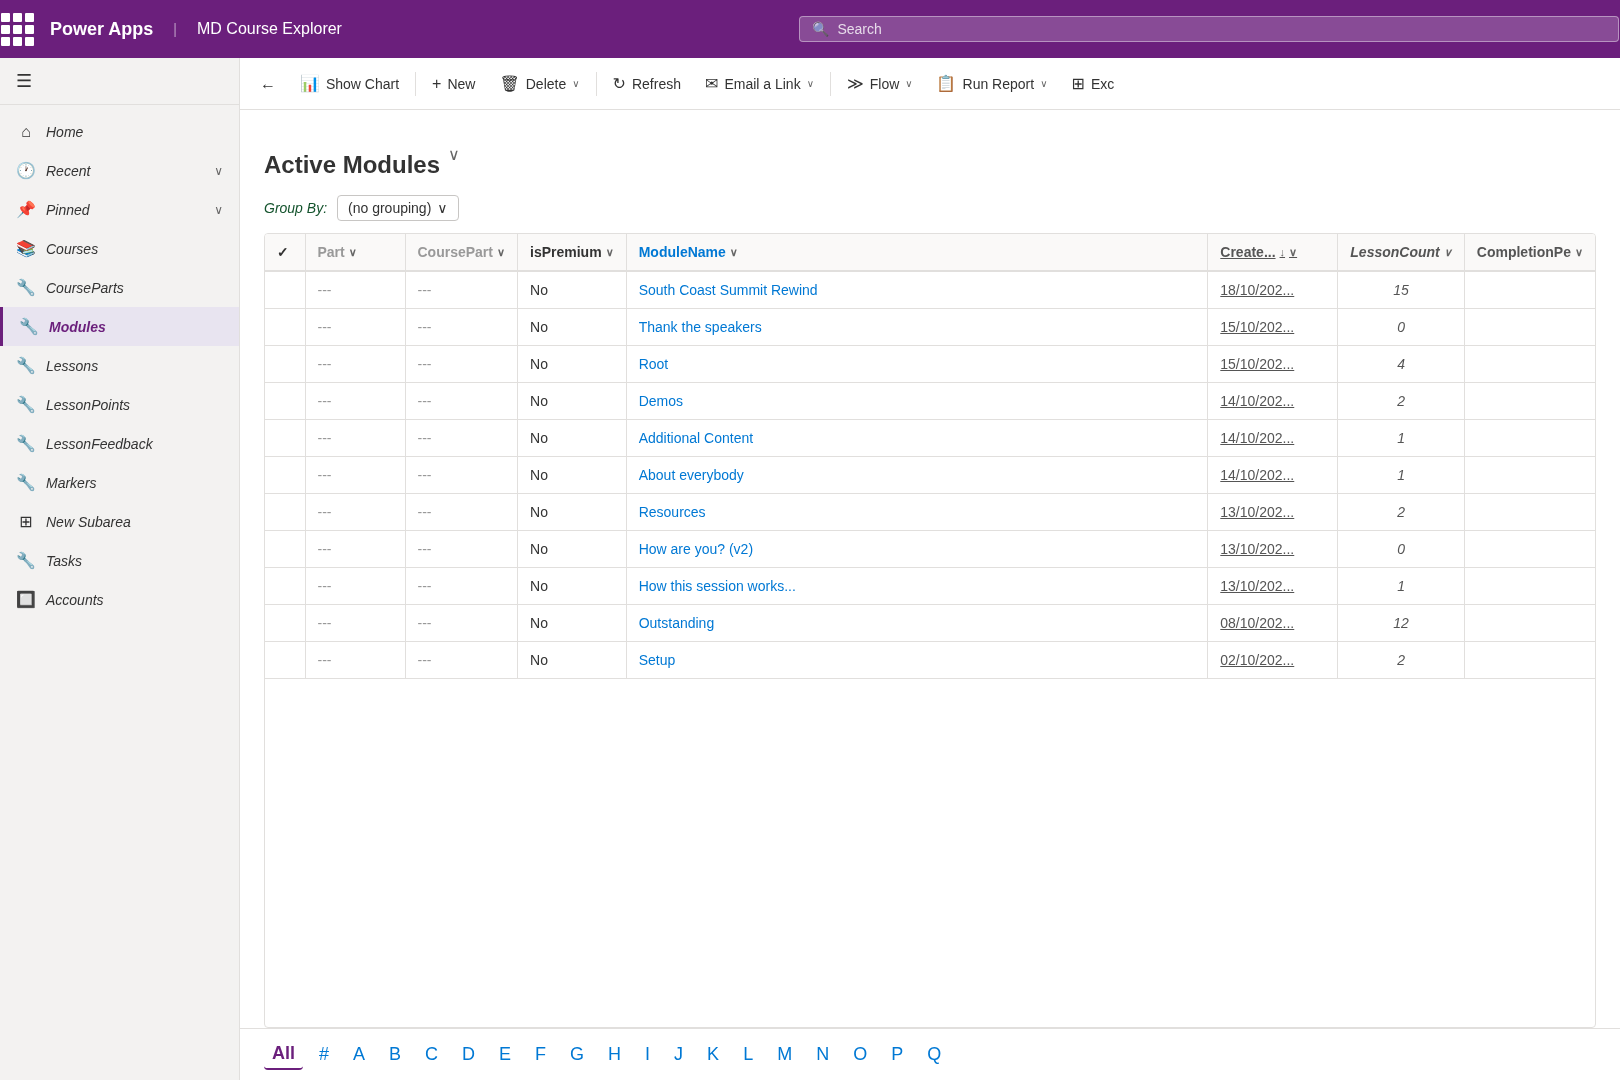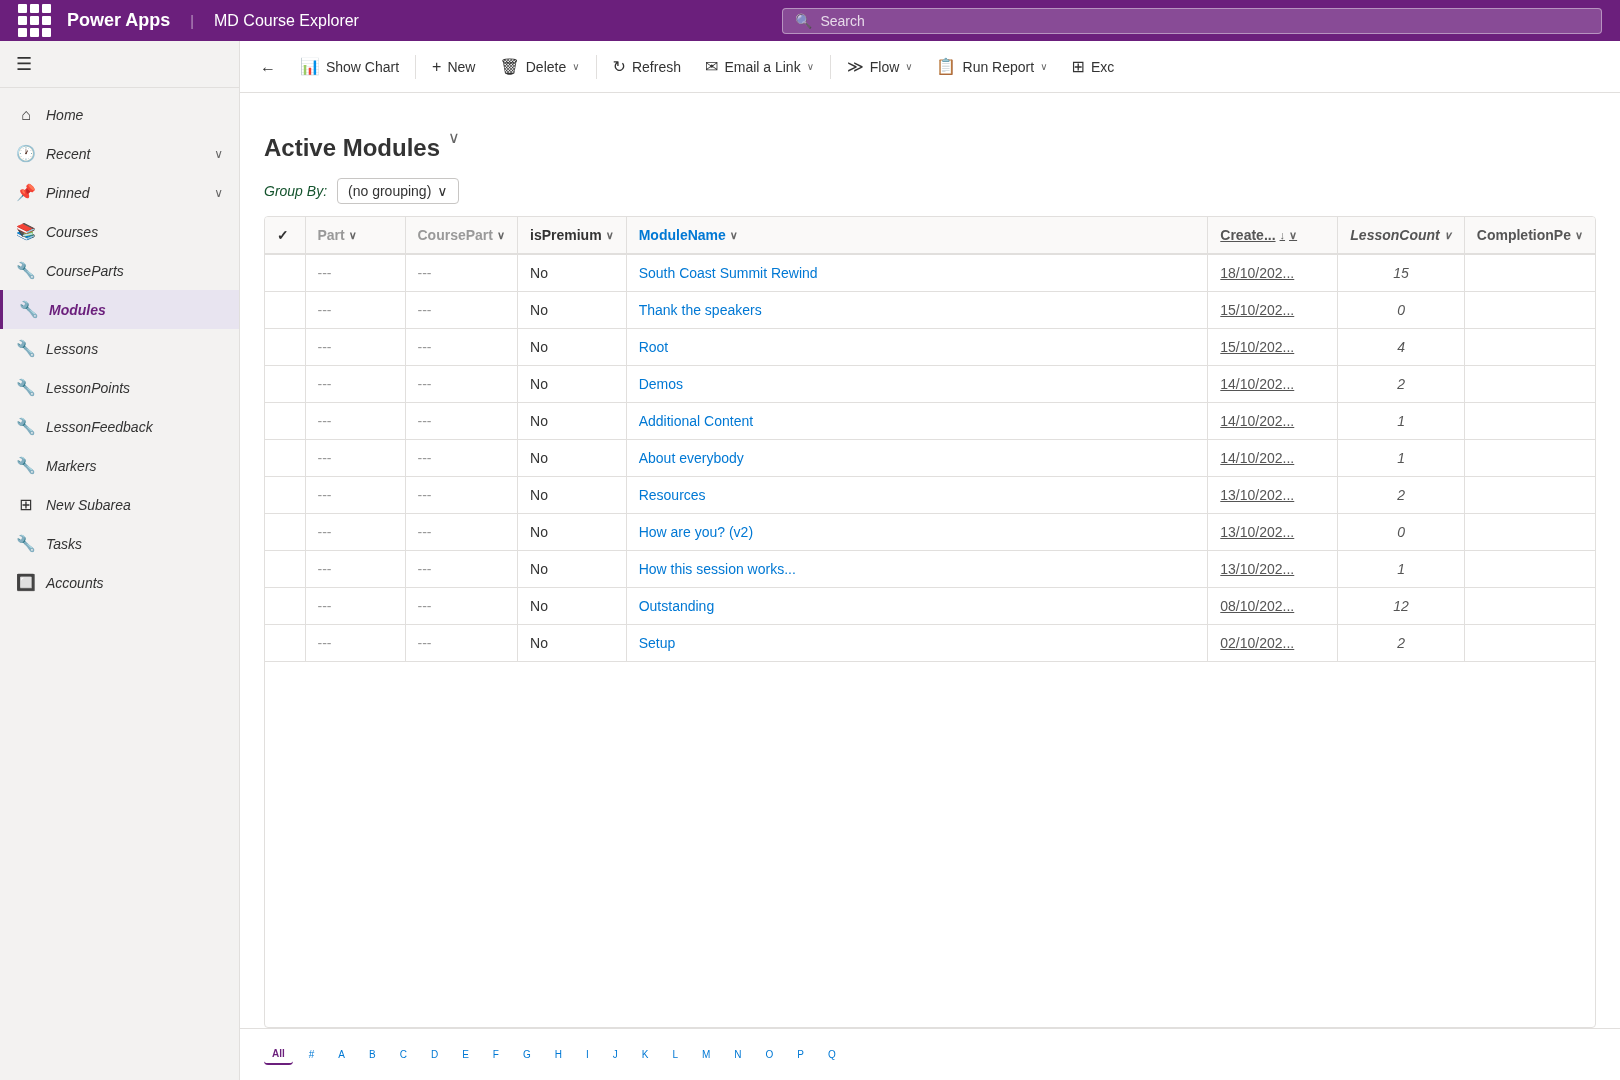--- a/index.html
+++ b/index.html
@@ -1,24 +1,24 @@
 <!DOCTYPE html>
 <html><head>
   <meta charset="utf-8">
   <style>
     * { box-sizing: border-box; margin: 0; padding: 0; }
     body { font-family: 'Segoe UI', sans-serif; font-size: 14px; background: #f3f2f1; display: flex; flex-direction: column; height: 1080px; width: 1620px; overflow: hidden; }
 
     
     .topbar {
       background: #6b1f7c;
-      height: 41px;
-      display: flex;
-      align-items: center;
-      padding: 0 18px;
+      height: 58px;
+      display: flex;
+      align-items: center;
+      padding: 0 1px;
       gap: 12px;
       flex-shrink: 0;
     }
     .topbar-grid {
       display: grid;
       grid-template-columns: 9px 9px 9px;
       gap: 3px;
       cursor: pointer;
     }
     .topbar-grid div { width: 9px; height: 9px; background: white; border-radius: 1px; }
@@ -215,21 +215,21 @@
       align-items: center;
       padding: 0 24px;
       gap: 8px;
       background: white;
       flex-shrink: 0;
     }
     .page-link {
       padding: 4px 8px;
       cursor: pointer;
       color: #0078d4;
-      font-size: 10px;
+      font-size: 18px;
       border-radius: 4px;
     }
     .page-link.active { color: #6b1f7c; font-weight: 700; border-bottom: 2px solid #6b1f7c; }
   </style>
 </head>
 <body>
 
 <div class="topbar">
   <div class="topbar-grid">
     <div></div>

